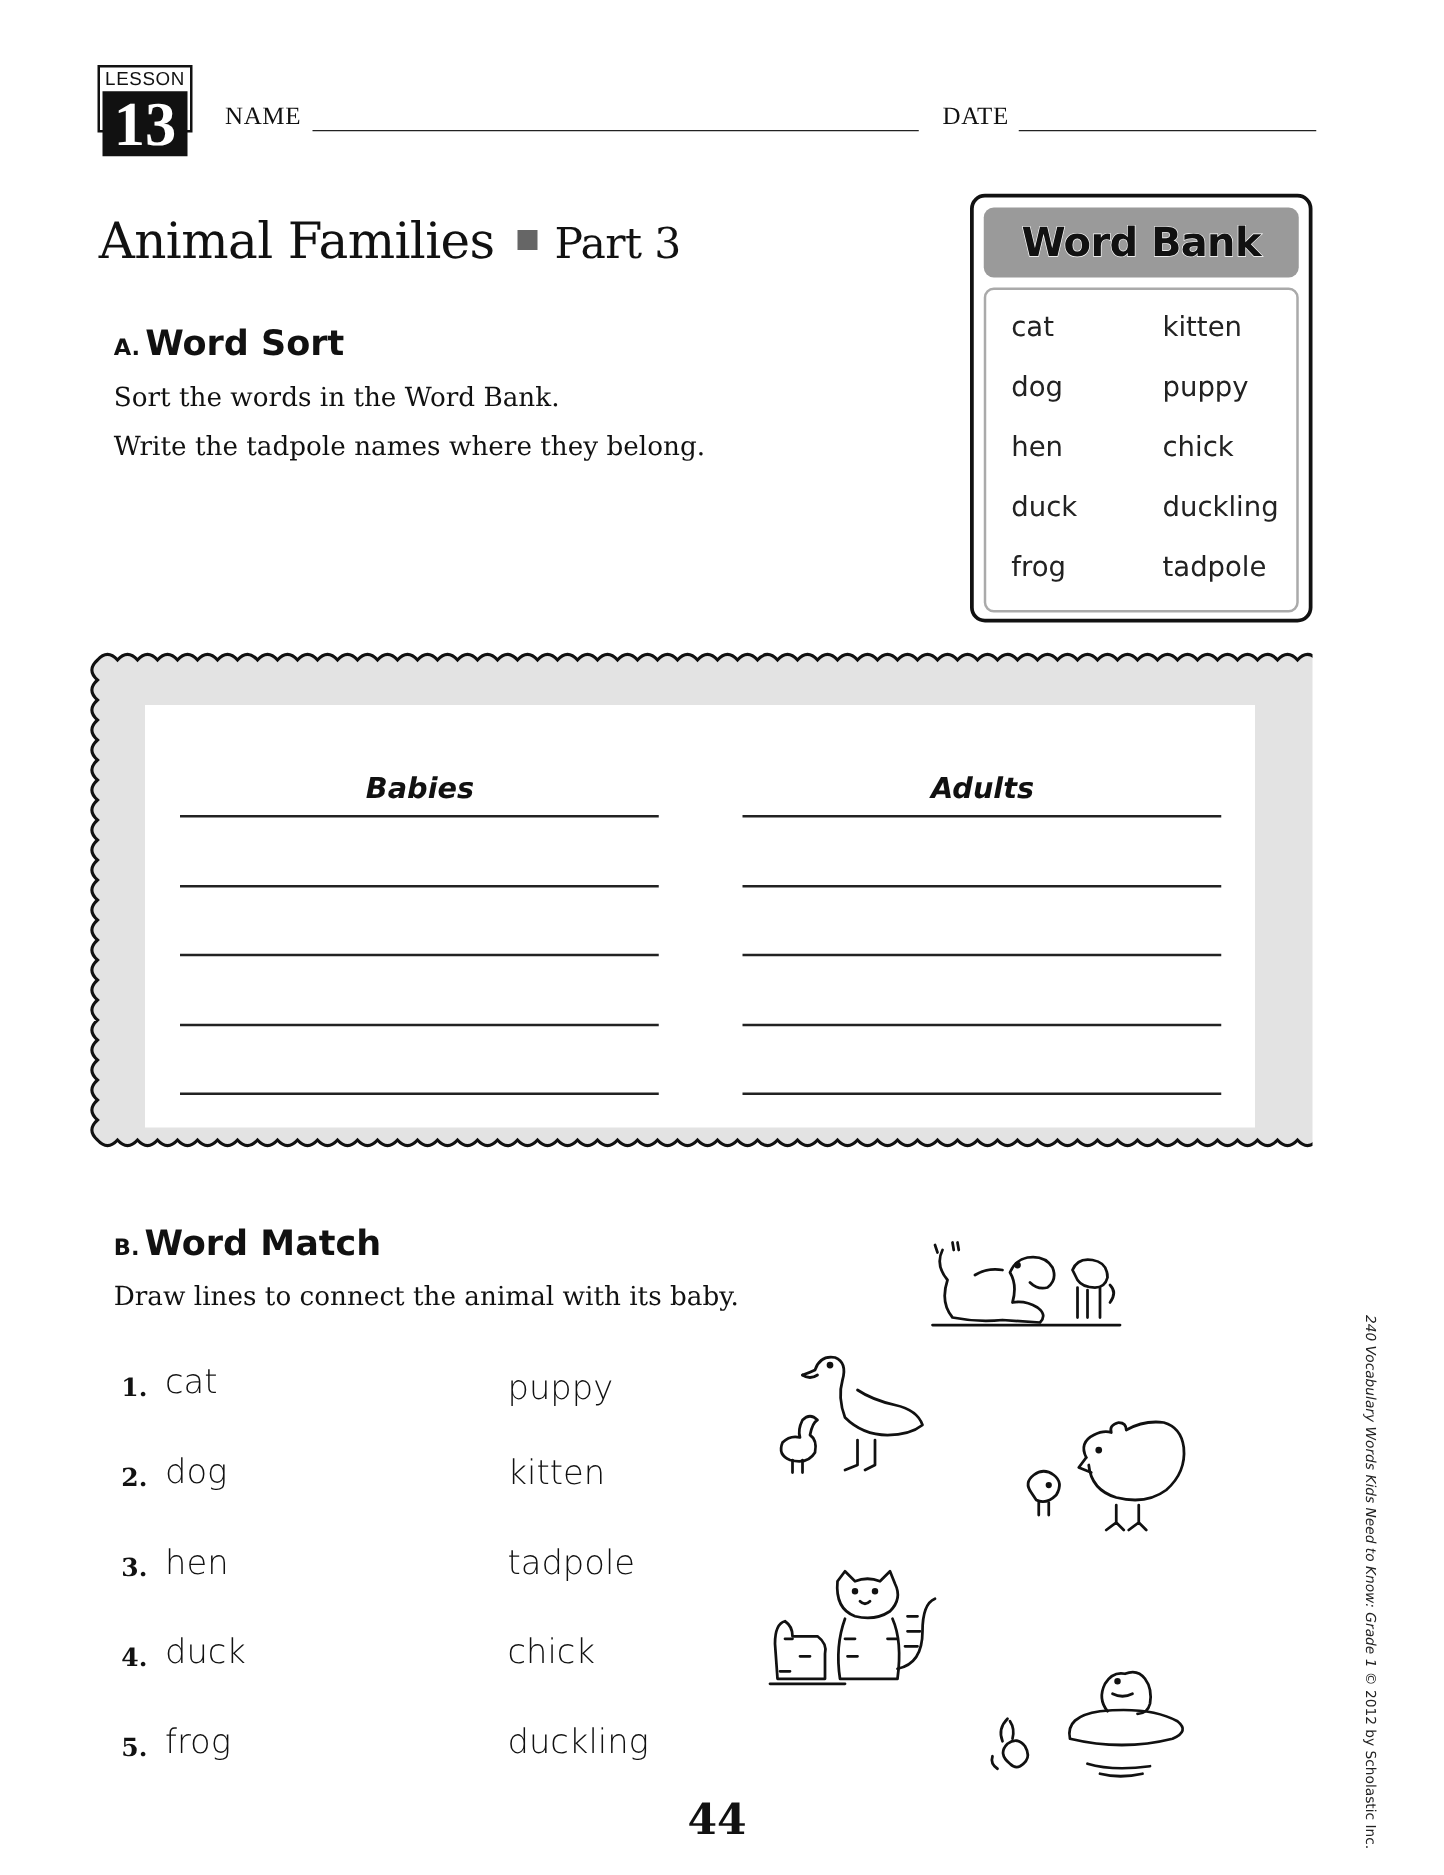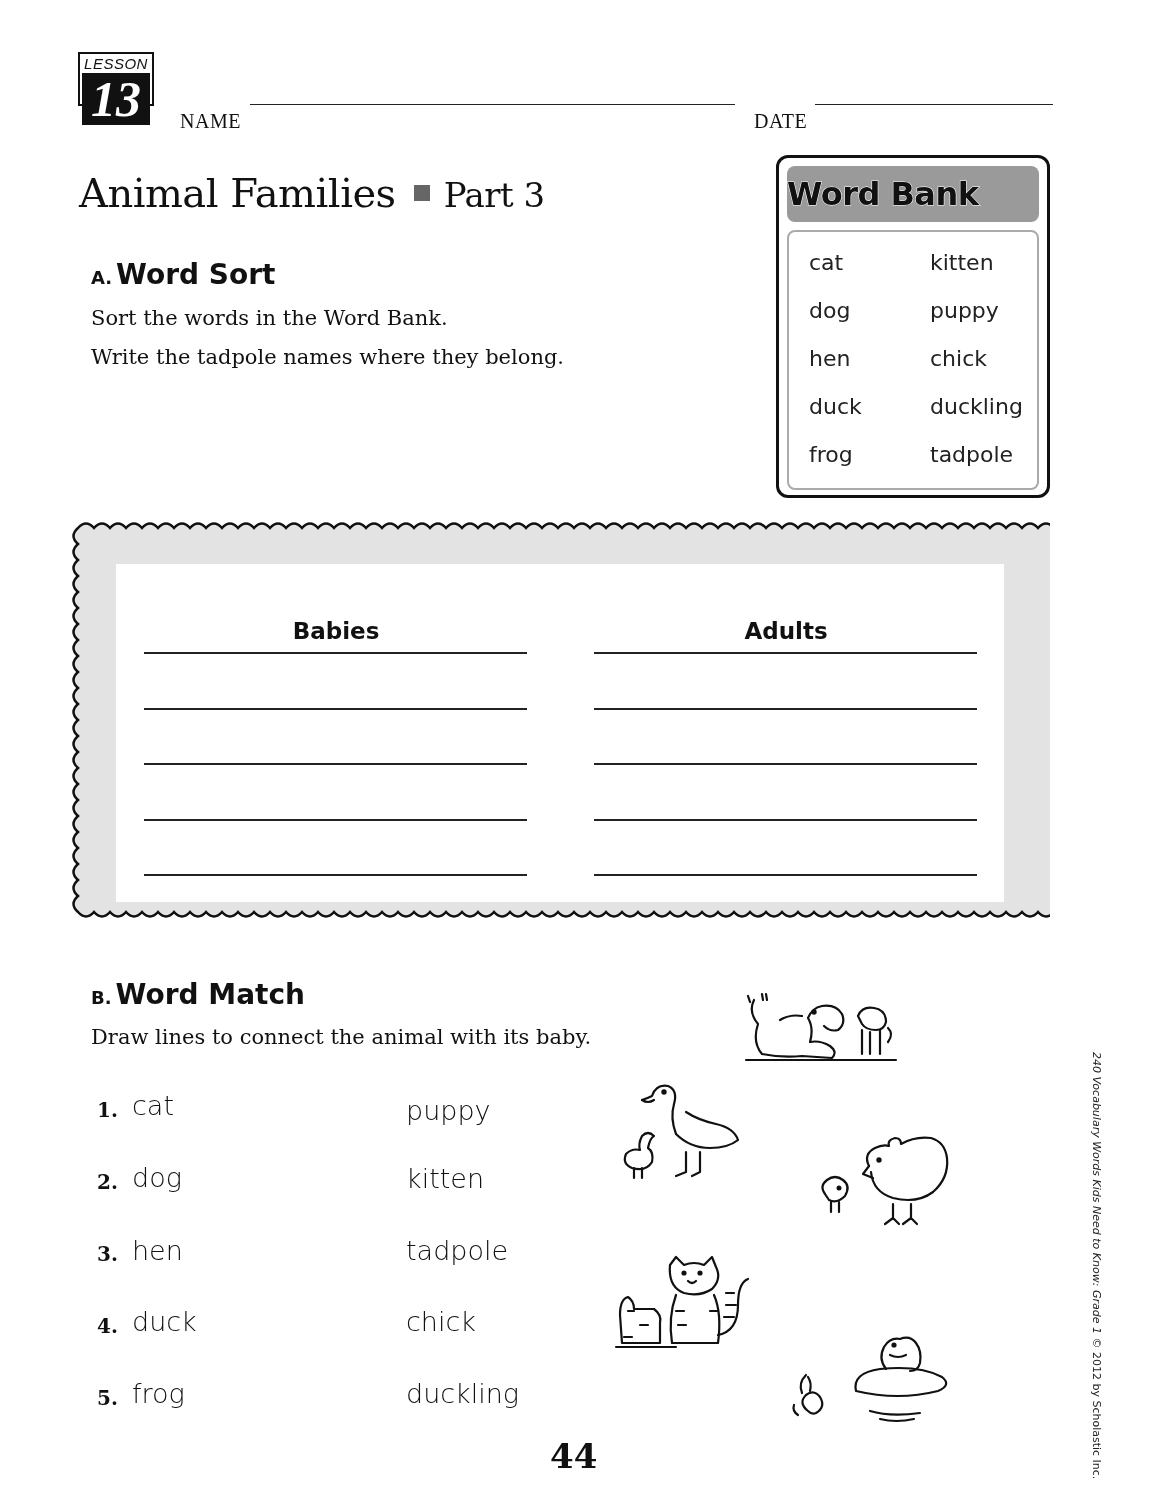--- a/index.html
+++ b/index.html
@@ -1,50 +1,50 @@
 <!DOCTYPE html>
 <html><head>
 <meta charset="utf-8">
 <style>
   * { box-sizing: border-box; margin: 0; padding: 0; }
   html, body { width: 1155px; height: 1500px; background: #ffffff; overflow: hidden; }
   body { position: relative; font-family: "DejaVu Serif", serif; color: #111; }
 
   
-  .lesson-badge { position: absolute; left: 78px; top: 52px; width: 76px; height: 54px; border: 2px solid #111; background: #fff; padding: 2px; font-style: italic; }
+  .lesson-badge { position: absolute; left: 78px; top: 52px; width: 76px; height: 54px; border: 2px solid #111; background: #fff; padding: 2px; }
   .lesson-badge .lbl { display:block; font-family: "Liberation Sans", sans-serif; font-size: 15px; line-height: 16px; text-align: center; letter-spacing: 0.5px; }
   .lesson-badge .num { display:block; background: #111; color: #fff; font-family: "Liberation Serif", serif; font-weight: bold; font-size: 50px; line-height: 52px; text-align: center; margin-top: 1px; height: 52px; }
-  .name-row { position: absolute; top: 82px; font-family: "Liberation Serif", serif; font-size: 20px; letter-spacing: 0.5px; margin-top: 28px; }
+  .name-row { position: absolute; top: 82px; font-family: "Liberation Serif", serif; font-size: 20px; letter-spacing: 0.5px; }
   .name-label { left: 180px; }
   .name-line { position: absolute; top: 104px; left: 250px; width: 485px; border-bottom: 1.5px solid #222; }
   .date-label { left: 754px; }
   .date-line { position: absolute; top: 104px; left: 815px; width: 238px; border-bottom: 1.5px solid #222; }
 
   
   .title { position: absolute; left: 79px; top: 170px; font-family: "DejaVu Serif", serif; font-weight: normal; font-size: 40px; letter-spacing: -0.5px; white-space: nowrap; }
   .title .sq { display: inline-block; width: 16px; height: 16px; background: #666; margin: 0 14px 0 18px; vertical-align: middle; position: relative; top: -4px; }
   .title .part { font-size: 34px; }
 
   
   .sec-head { position: absolute; left: 91px; font-family: "DejaVu Sans", sans-serif; font-weight: bold; font-size: 28px; white-space: nowrap; }
   .sec-head .letter { font-size: 18px; margin-right: 4px; }
   .instr { position: absolute; left: 91px; font-family: "DejaVu Serif", serif; font-size: 21px; white-space: nowrap; }
 
   
   .wordbank { position: absolute; left: 776px; top: 155px; width: 274px; height: 343px; border: 3px solid #111; border-radius: 12px; background: #fff; }
-  .wb-header { position: absolute; left: 8px; top: 8px; width: 252px; height: 56px; background: #9a9a9a; border-radius: 8px; }
+  .wb-header { position: absolute; left: 8px; top: 8px; width: 252px; height: 56px; background: #9a9a9a; border-radius: 8px; text-align: center; }
   .wb-header span { font-family: "DejaVu Sans", sans-serif; font-weight: bold; font-size: 32px; line-height: 56px; color: #111; -webkit-text-stroke: 1px #fff; paint-order: stroke fill; letter-spacing: -0.5px; }
   .wb-body { position: absolute; left: 8px; top: 72px; width: 252px; height: 260px; border: 2px solid #aaa; border-radius: 8px; }
   .wb-word { position: absolute; font-family: "DejaVu Sans", sans-serif; font-size: 22px; color: #222; white-space: nowrap; }
 
   
   .sortbox { position: absolute; left: 68px; top: 518px; width: 982px; height: 426px; }
   .sortbox svg { position: absolute; left: 0; top: 0; }
   .sort-inner { position: absolute; left: 48px; top: 46px; width: 888px; height: 338px; background: #fff; }
-  .col-head { position: absolute; top: 54px; width: 380px; text-align: center; font-family: "DejaVu Sans", sans-serif; font-weight: bold; font-size: 23px; }
+  .col-head { position: absolute; top: 54px; width: 380px; text-align: center; font-family: "DejaVu Sans", sans-serif; font-weight: bold; font-size: 23px; font-style: italic; }
   .write-line { position: absolute; height: 0; border-bottom: 2px solid #222; width: 383px; }
 
   
   .match-num { position: absolute; left: 97px; font-family: "DejaVu Serif", serif; font-weight: bold; font-size: 20px; }
   .match-word { position: absolute; font-family: "DejaVu Sans", sans-serif; font-size: 27px; color: #111; white-space: nowrap; font-weight: 300; }
   .illus { position: absolute; }
   .page-num { position: absolute; left: 550px; top: 1436px; font-family: "DejaVu Serif", serif; font-weight: bold; font-size: 34px; }
   .copyright { position: absolute; left: 1103px; top: 1052px; transform-origin: 0 0; transform: rotate(90deg); font-family: "DejaVu Sans", sans-serif; font-size: 11px; white-space: nowrap; color: #222; }
   .copyright i { font-style: italic; }
 </style>

